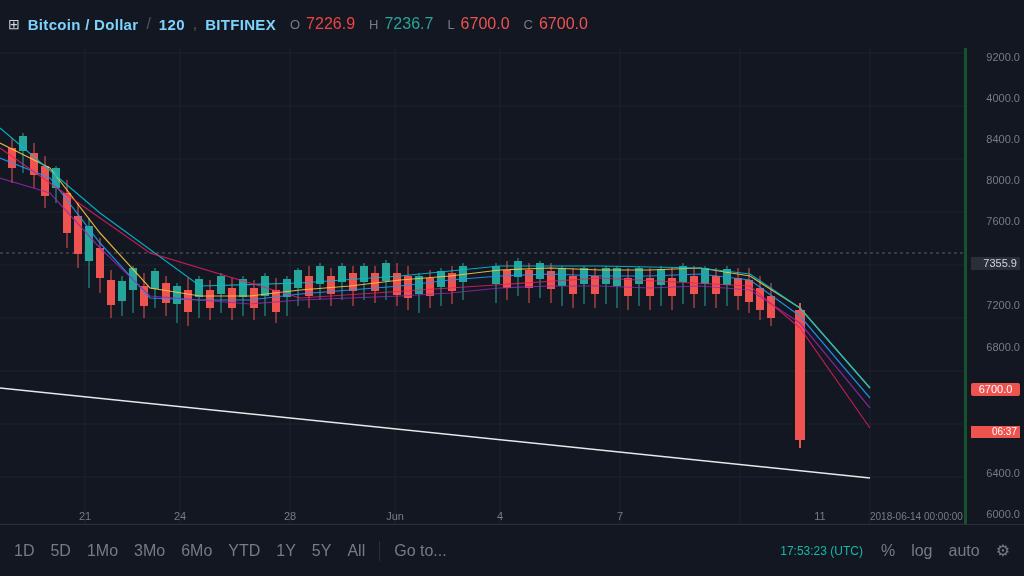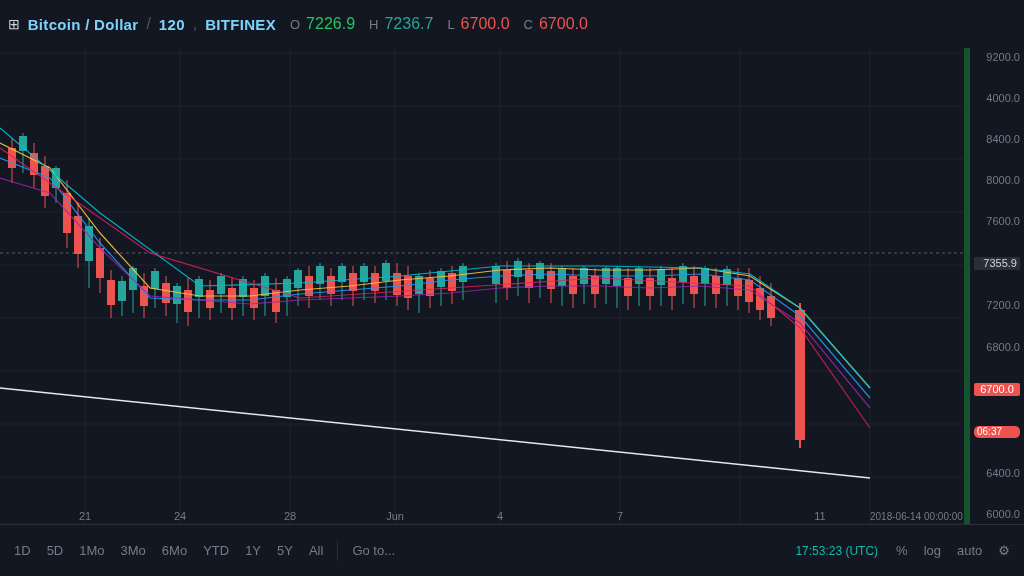--- a/index.html
+++ b/index.html
@@ -30,21 +30,21 @@
       margin-right: 2px;
     }
     .header-title {
       color: #7dd3fc;
       font-size: 15px;
       font-weight: 600;
       letter-spacing: 0.3px;
     }
     .header-sep { color: #555; margin: 0 2px; }
     .ohlc-label { font-size: 13px; color: #787b86; margin-left: 8px; }
-    .ohlc-o { color: #22c55e; }
+    .ohlc-o { color: #ef4444; }
     .ohlc-h { color: #26a69a; text-align: right; }
     .ohlc-l { color: #ef5350; }
     .ohlc-c { color: #ef5350; }
 
     
     .chart-area {
       position: absolute;
       top: 48px;
       left: 0;
       right: 60px;
@@ -55,21 +55,21 @@
     }
 
     
     .price-axis {
       position: absolute;
       top: 48px;
       right: 0;
       width: 60px;
       bottom: 52px;
       background: #131722;
-      border-left: 6px solid #14532d;
+      border-left: 3px solid #14532d;
       display: flex;
       flex-direction: column;
       justify-content: space-between;
       padding: 4px 4px;
     }
     .price-label {
       font-size: 11px;
       color: #787b86;
       text-align: right;
       line-height: 1;
@@ -79,41 +79,41 @@
       color: #fff;
       padding: 1px 3px;
       border-radius: 2px;
       text-align: center;
       font-size: 11px;
     }
     .price-label.time-label {
       background: #ef5350;
       color: #fff;
       padding: 1px 3px;
-      border-radius: 5px;
-      text-align: left;
+      border-radius: 0;
+      text-align: right;
       font-size: 10px;
     }
 
     
     .bottom-bar {
       position: absolute;
       bottom: 0; left: 0; right: 0;
       height: 52px;
       background: #131722;
       border-top: 1px solid #2a2e39;
       display: flex;
       align-items: center;
       padding: 0 8px;
       gap: 4px;
       z-index: 10;
     }
     .tb-btn {
       color: #787b86;
-      font-size: 13px;
+      font-size: 16px;
       padding: 3px 6px;
       cursor: pointer;
       border-radius: 3px;
       white-space: nowrap;
     }
     .tb-sep { width: 1px; height: 20px; background: #2a2e39; margin: 0 4px; }
     .tb-time { margin-left: auto; margin-right: 8px; font-size: 12px; color: #14b8a6; }
     .tb-right { display: flex; gap: 4px; align-items: center; }
 
     

